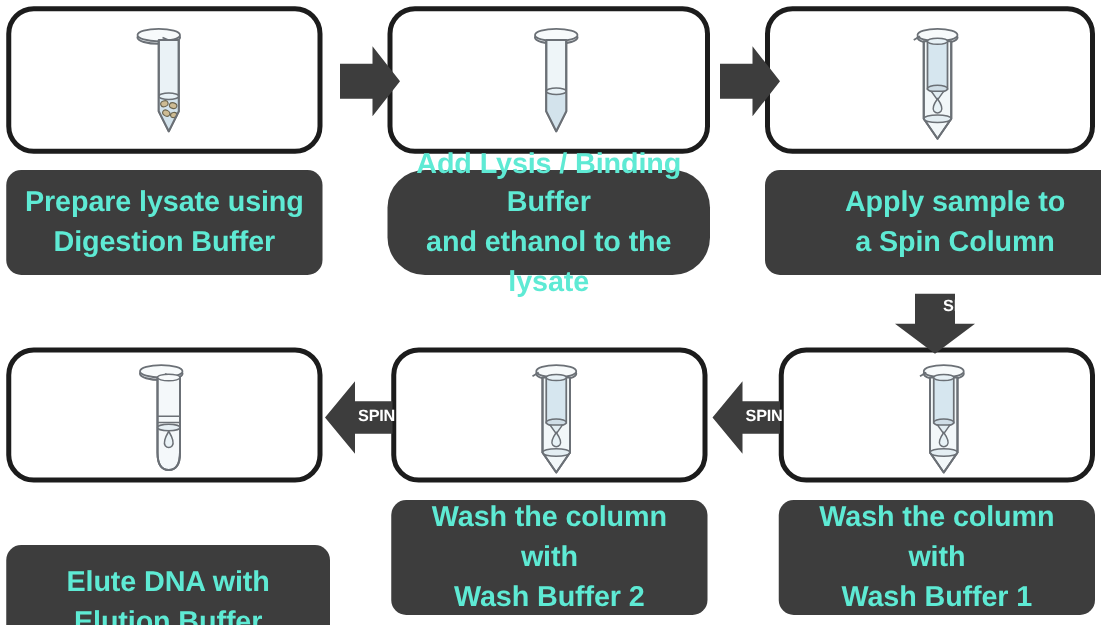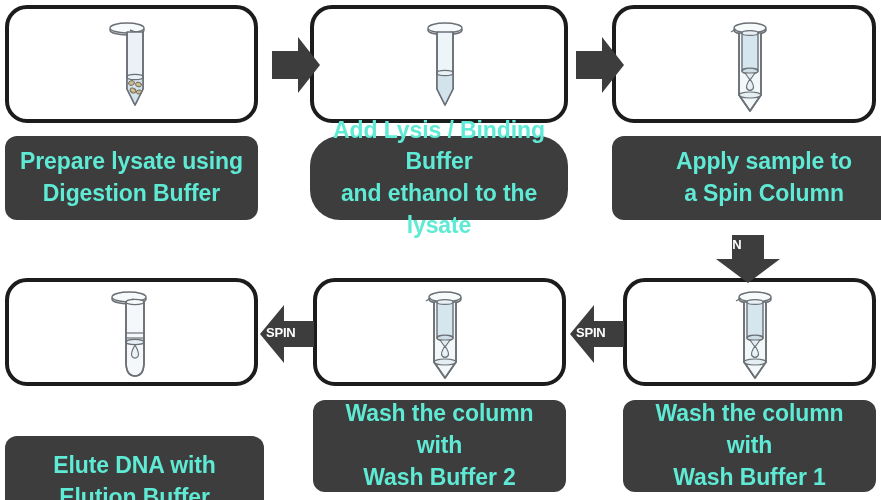--- a/index.html
+++ b/index.html
@@ -57,21 +57,21 @@
   }
   .arrow svg { display: block; overflow: visible; }
   .arrow-label {
     position: absolute;
     color: #ffffff;
     font-weight: bold;
     font-size: 13px;
     letter-spacing: -0.2px;
     left: 0;
     right: 0;
-    text-align: left;
+    text-align: right;
     pointer-events: none;
   }
   .spin-down .arrow-label { top: 4px; }
   .spin-left .arrow-label { top: 22px; }
 
   
   .tube-holder {
     position: absolute;
     z-index: 3;
   }

